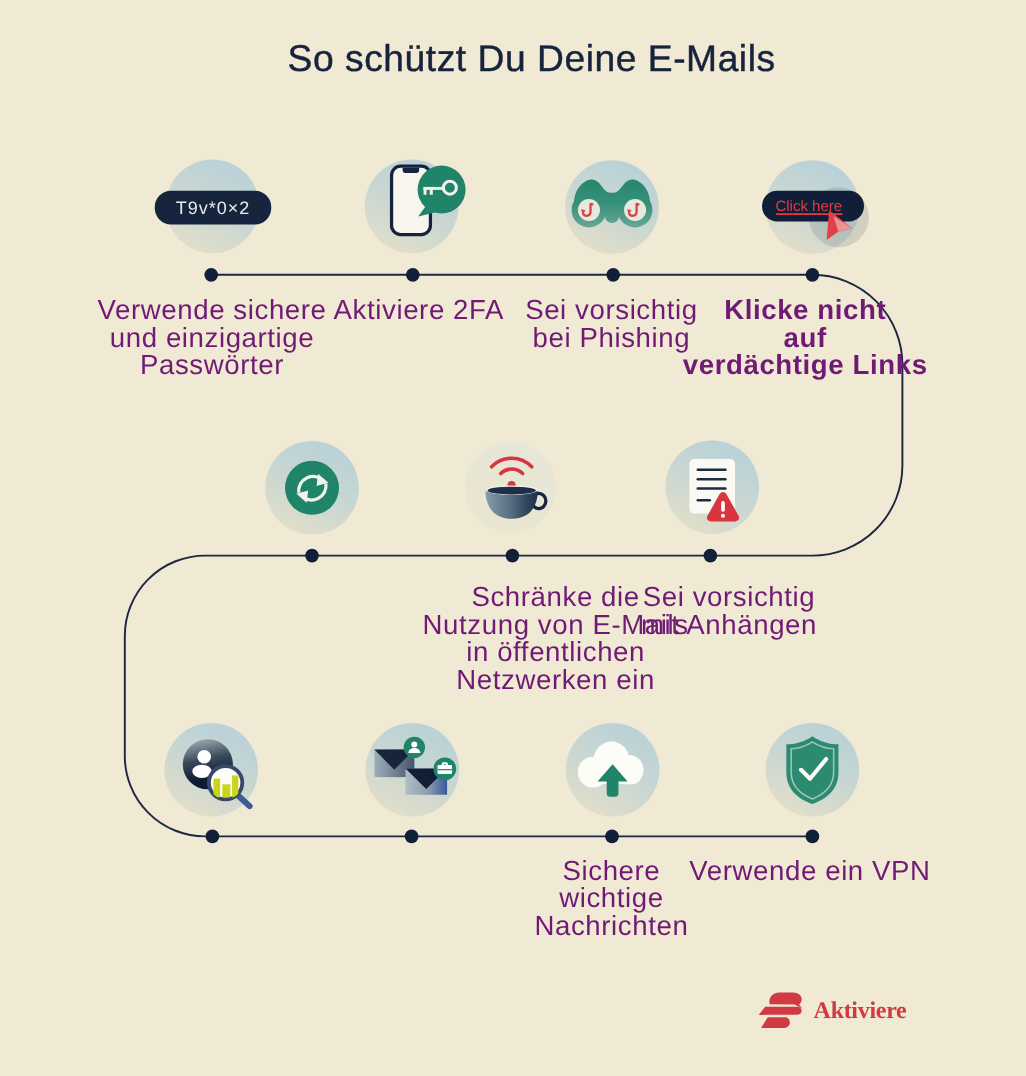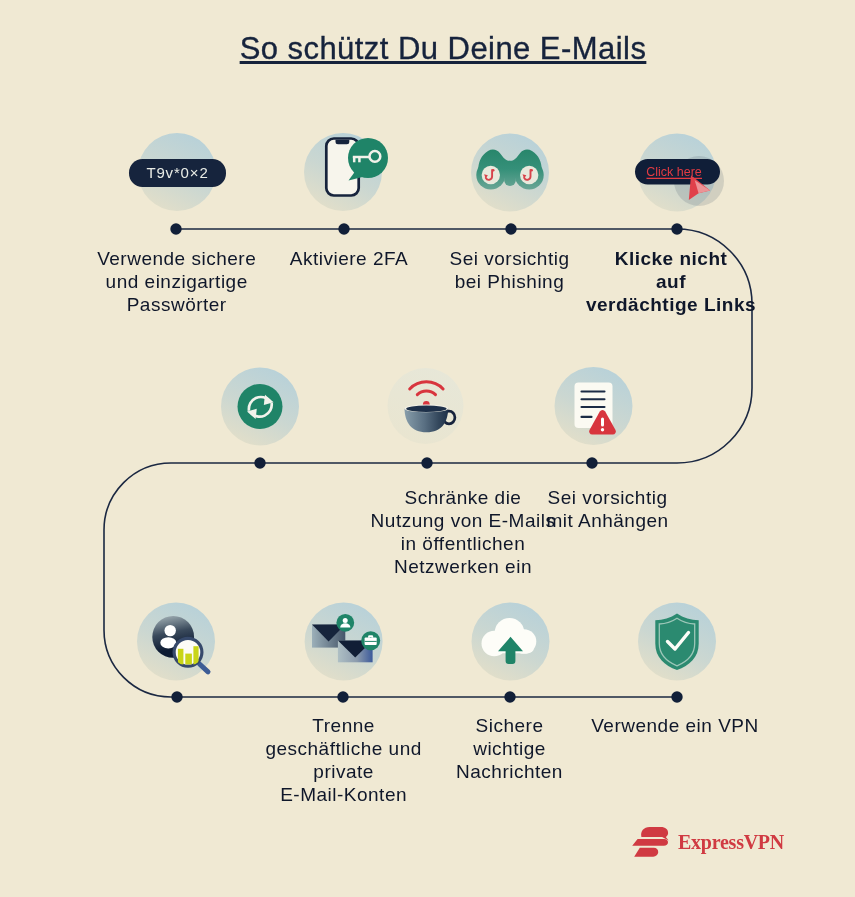--- a/index.html
+++ b/index.html
@@ -1,22 +1,22 @@
 <!DOCTYPE html>
 <html><head>
 <meta charset="utf-8">
 <style>
   html,body{margin:0;padding:0;}
   body{width:855px;height:897px;background:#f0e9d3;overflow:hidden;
        font-family:"Liberation Sans",sans-serif;}
   .page{position:absolute;left:0;top:0;width:855px;height:897px;background:#f0e9d3;}
   .title{position:absolute;left:443px;top:31px;transform:translateX(-50%);
-         font-size:31px;line-height:36px;font-weight:500;letter-spacing:0.45px;color:#16233c;-webkit-text-stroke:0.35px #16233c;white-space:nowrap;text-decoration:underline;}
+         font-size:31px;line-height:36px;font-weight:500;letter-spacing:0.45px;color:#16233c;-webkit-text-stroke:0.35px #16233c;white-space:nowrap;}
   .lbl{position:absolute;transform:translateX(-50%);text-align:center;
-       font-size:19px;letter-spacing:0.5px;line-height:23px;color:#0f172a;white-space:nowrap;}
+       font-size:23px;letter-spacing:0.5px;line-height:23px;color:#701a75;white-space:nowrap;}
   .logo-text{position:absolute;left:678px;top:831px;font-family:"Liberation Serif",serif;
        font-size:20px;font-weight:bold;color:#d03a42;letter-spacing:-0.25px;}
 </style>
 </head>
 <body>
 <div class="page">
 <svg width="855" height="897" viewBox="0 0 855 897" style="position:absolute;left:0;top:0">
 <defs>
   <linearGradient id="gA" x1="0.75" y1="0" x2="0.25" y2="1">
     <stop offset="0" stop-color="#b7d1d9"></stop>
@@ -219,18 +219,17 @@
 <div class="title">So schützt Du Deine E-Mails</div>
 
 <div class="lbl" style="left:176.7px;top:247px;">Verwende sichere<br>und einzigartige<br>Passwörter</div>
 <div class="lbl" style="left:349px;top:247px;text-align:right;">Aktiviere 2FA</div>
 <div class="lbl" style="left:509.5px;top:247px;">Sei vorsichtig<br>bei Phishing</div>
 <div class="lbl" style="left:671px;top:247px;font-weight:bold;">Klicke nicht<br>auf<br>verdächtige Links</div>
 
 <div class="lbl" style="left:427px;top:486px;margin-left:36px;">Schränke die<br>Nutzung von E-Mails<br>in öffentlichen<br>Netzwerken ein</div>
 <div class="lbl" style="left:607.5px;top:486px;">Sei vorsichtig<br>mit Anhängen</div>
 
-<div class="lbl" style="left:343.6px;top:714px;">Trenne<br>geschäftliche und<br>private<br>E-Mail-Konten</div>
 <div class="lbl" style="left:675px;top:714px;">Verwende ein VPN</div>
 <div class="lbl" style="left:509.5px;top:714px;">Sichere<br>wichtige<br>Nachrichten</div>
 
-<div class="logo-text">ExpressVPN</div>
+<div class="logo-text">Aktiviere</div>
 </div>
 
 </body></html>

